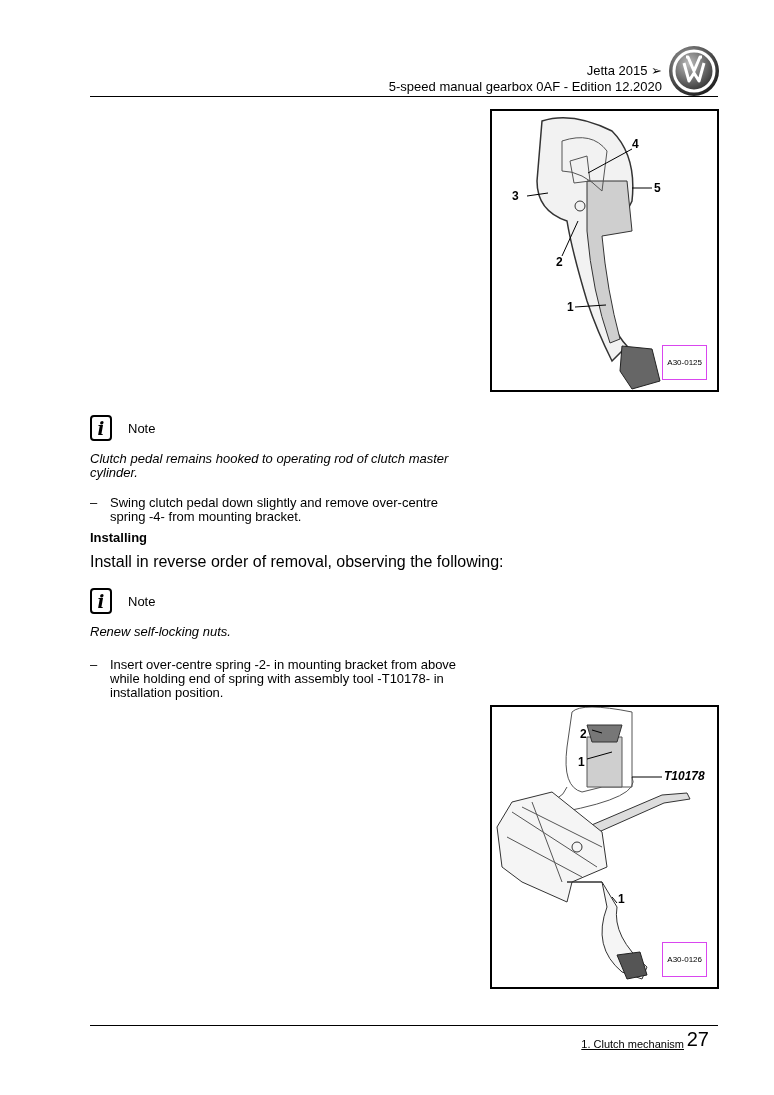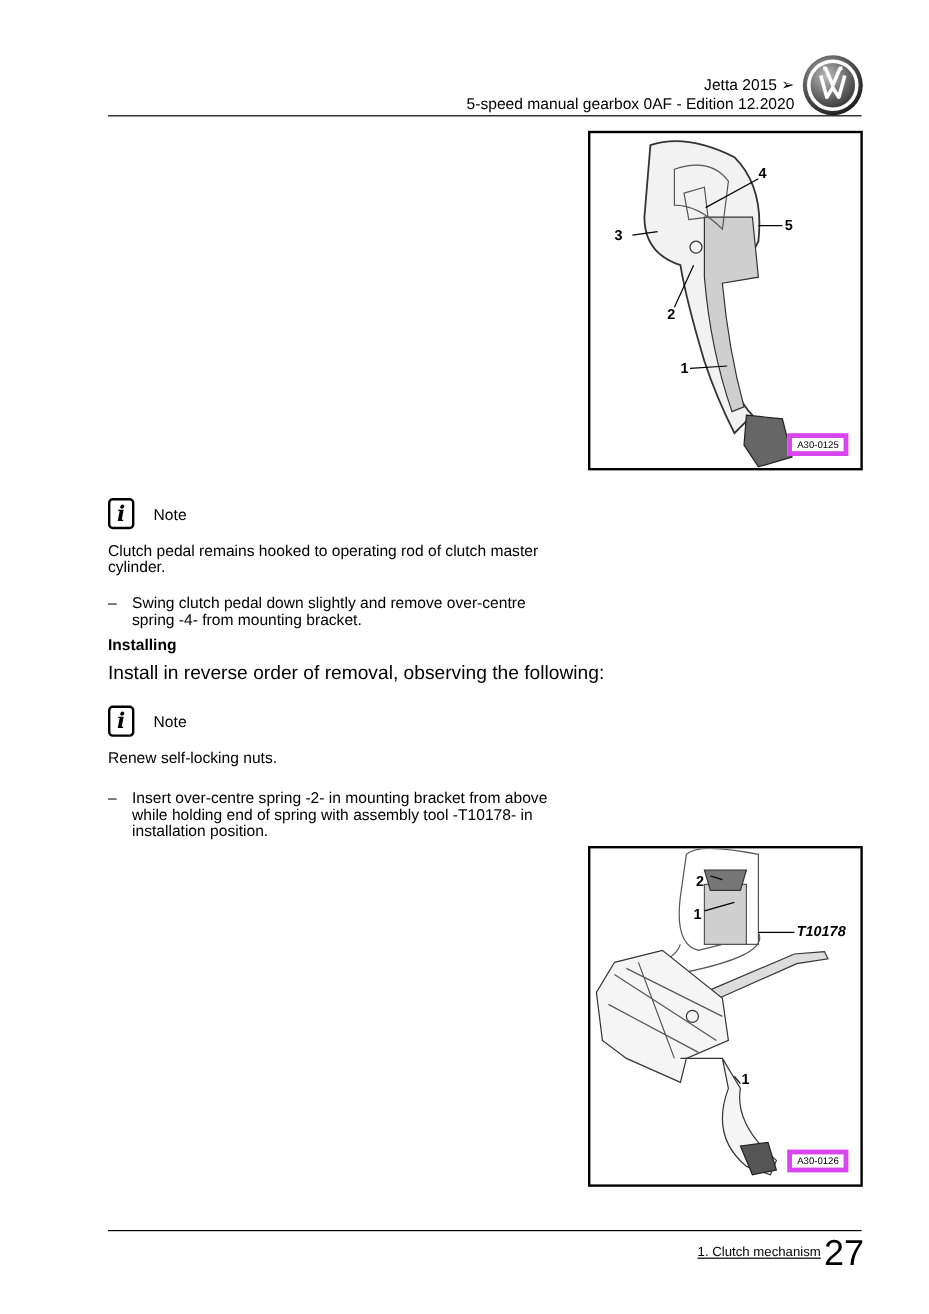--- a/index.html
+++ b/index.html
@@ -6,35 +6,35 @@
   body { width:774px; height:1095px; position:relative; overflow:hidden;
          font-family:"Liberation Sans", sans-serif; color:#000; }
   .abs { position:absolute; }
   .hdr-line1 { right:112px; top:63px; font-size:13px; text-align:left; white-space:nowrap; }
   .hdr-line2 { right:112px; top:79px; font-size:13px; text-align:right; white-space:nowrap; }
   .hdr-rule { left:90px; width:628px; top:96px; height:0; border-top:1px solid #000; }
   .logo { left:668px; top:45px; width:52px; height:52px; }
   .figure { border:2px solid #000; background:#fff; box-sizing:border-box; }
   .fig1 { left:490px; top:109px; width:229px; height:283px; }
   .fig2 { left:490px; top:705px; width:229px; height:284px; }
-  .fig-code { position:absolute; border:4px solid #d946ef; font-size:8px; padding:1px 4px; background:#fff; }
+  .fig-code { position:absolute; border:1px solid #d946ef; font-size:8px; padding:12px 4px; background:#fff; }
   .callout { position:absolute; font-size:12px; font-weight:bold; }
   .note { left:90px; display:flex; align-items:center; }
   .note-icon { width:22px; height:26px; border:2px solid #000; border-radius:4px; box-sizing:border-box;
                display:flex; align-items:center; justify-content:center; font-family:"DejaVu Serif", serif;
                font-weight:bold; font-style:italic; font-size:18px; margin-right:16px; }
   .note-label { font-size:13px; }
-  .italic { font-size:13px; line-height:14px; width:370px; }
+  .italic { font-style:italic; font-size:13px; line-height:14px; width:370px; }
   .step { display:flex; font-size:13px; line-height:14px; width:370px; }
   .step .dash { width:20px; flex:none; }
   .heading { font-size:13px; }
   .para { font-size:16px; }
   .ftr-rule { left:90px; width:628px; top:1025px; border-top:1px solid #000; }
   .ftr-label { right:90px; top:1038px; font-size:11px; white-space:nowrap;text-decoration:underline; }
-  .pagenum { right:54px; top:1028px; font-size:30px; }
+  .pagenum { right:65px; top:1028px; font-size:20px; }
 </style>
 </head>
 <body>
 
 <div class="abs hdr-line1">Jetta 2015 ➢</div>
 <div class="abs hdr-line2">5-speed manual gearbox 0AF - Edition 12.2020</div>
 <div class="abs hdr-rule"></div>
 <svg class="abs logo" viewBox="0 0 52 52">
   <defs>
     <radialGradient id="g" cx="40%" cy="35%" r="65%">

